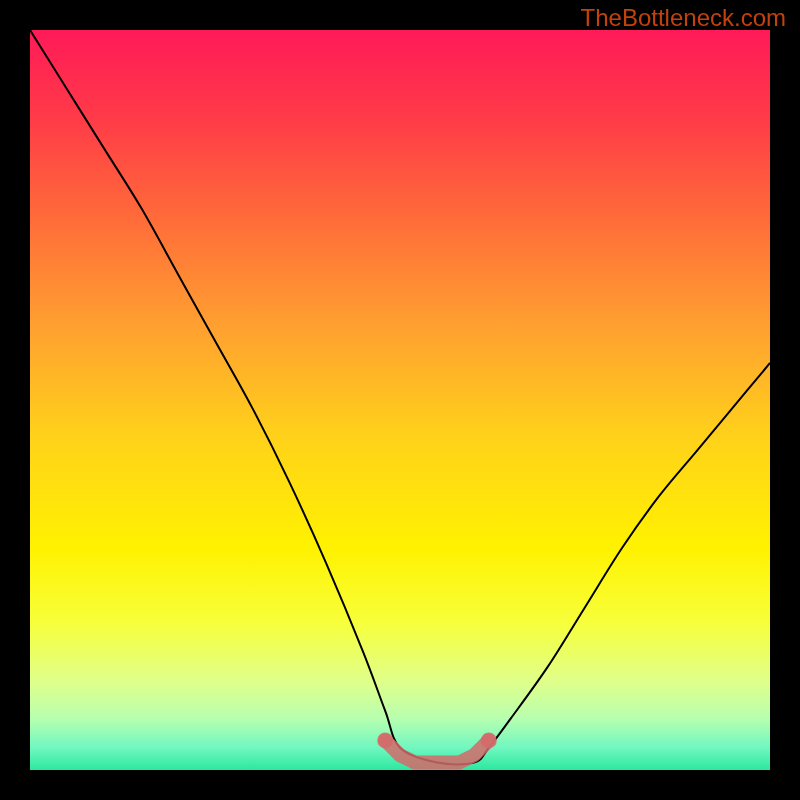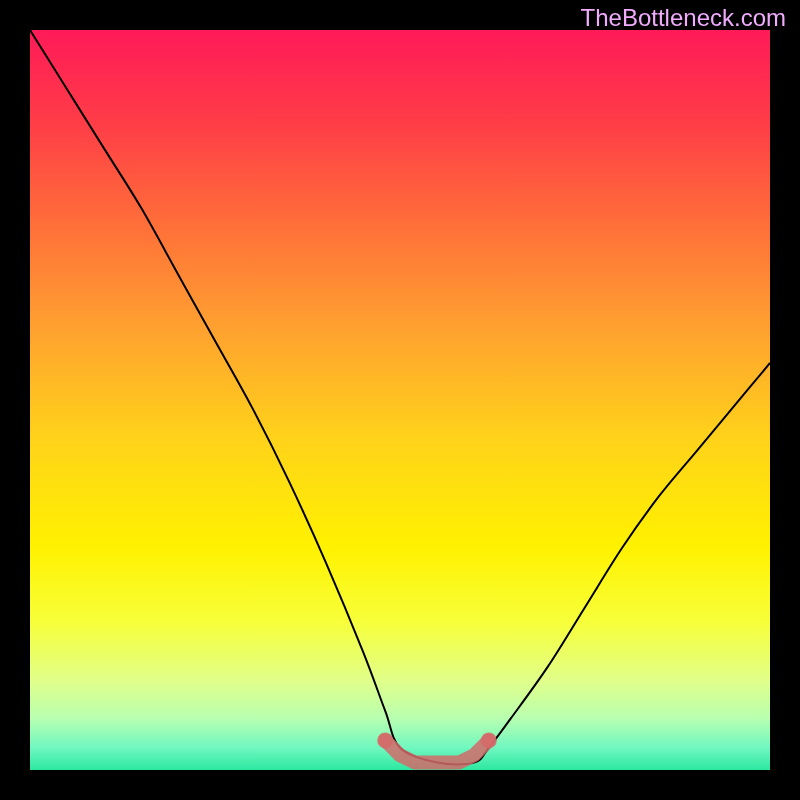--- a/index.html
+++ b/index.html
@@ -7,21 +7,21 @@
     width: 800px;
     height: 800px;
     background: #000;
     position: relative;
     font-family: Arial, sans-serif;
   }
   .watermark {
     position: absolute;
     top: 4px;
     right: 14px;
-    color: #f0abfc;
+    color: #c2410c;
     font-size: 24px;
     z-index: 10;
   }
   .plot-area {
     position: absolute;
     left: 30px;
     top: 30px;
     width: 740px;
     height: 740px;
     overflow: hidden;

